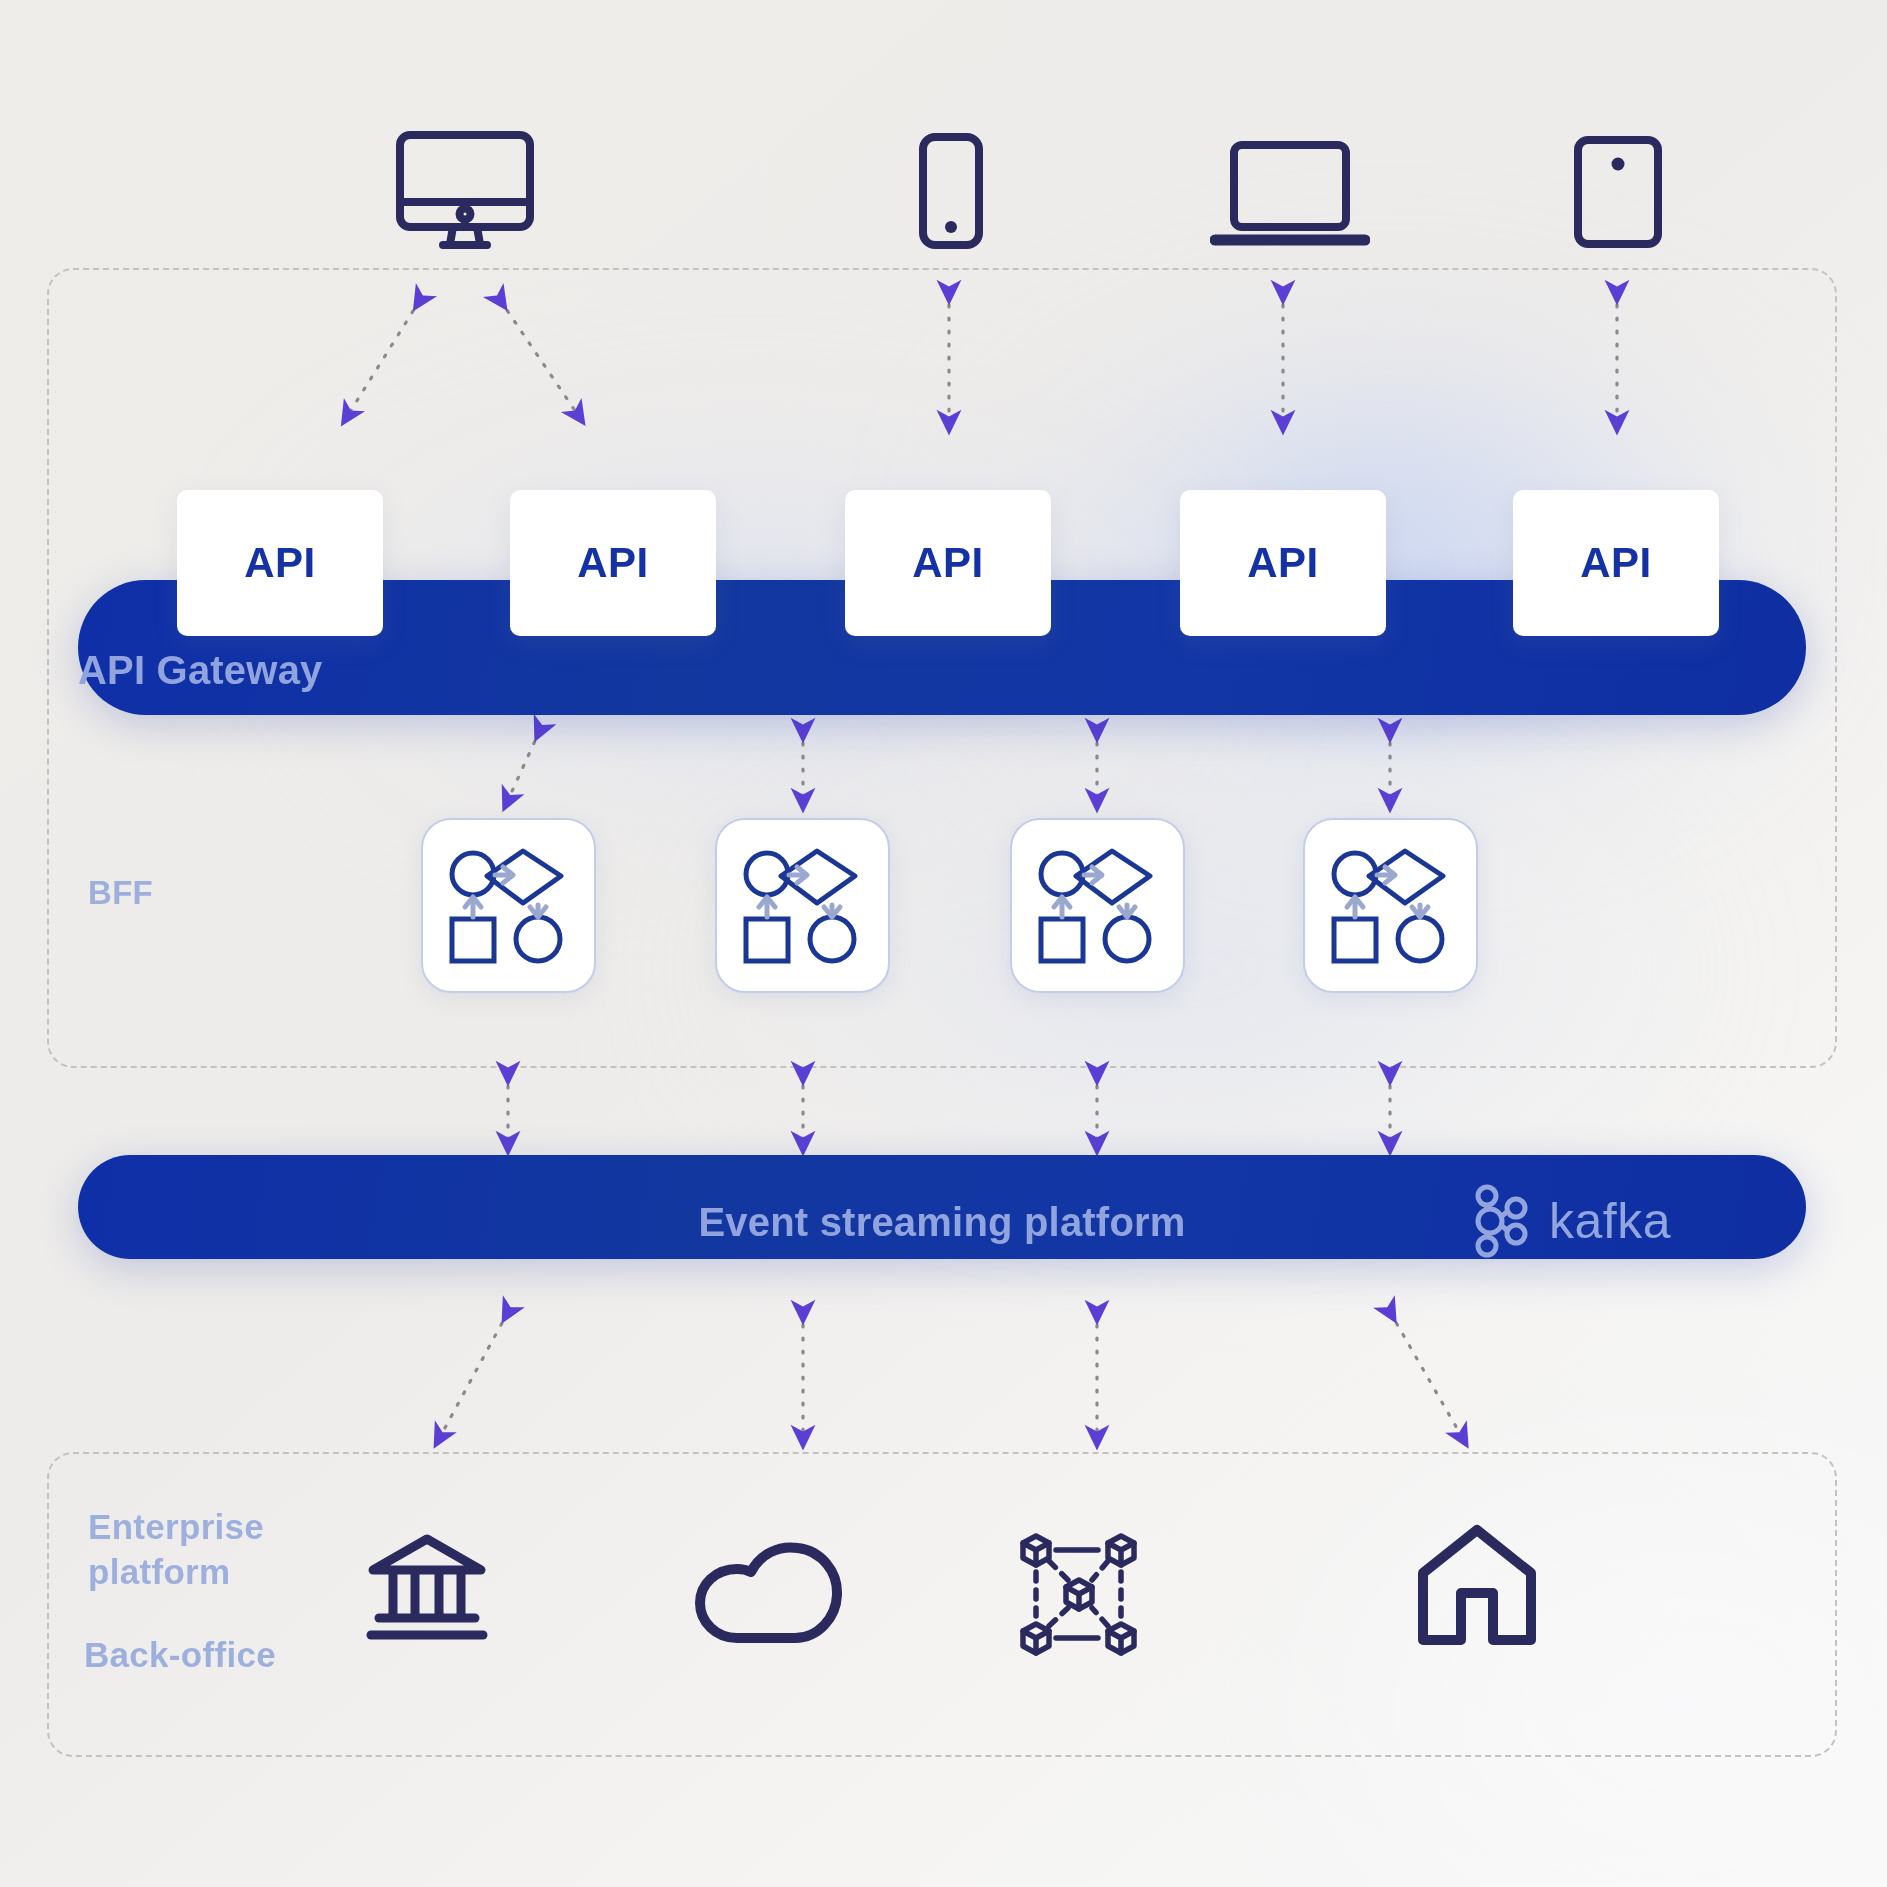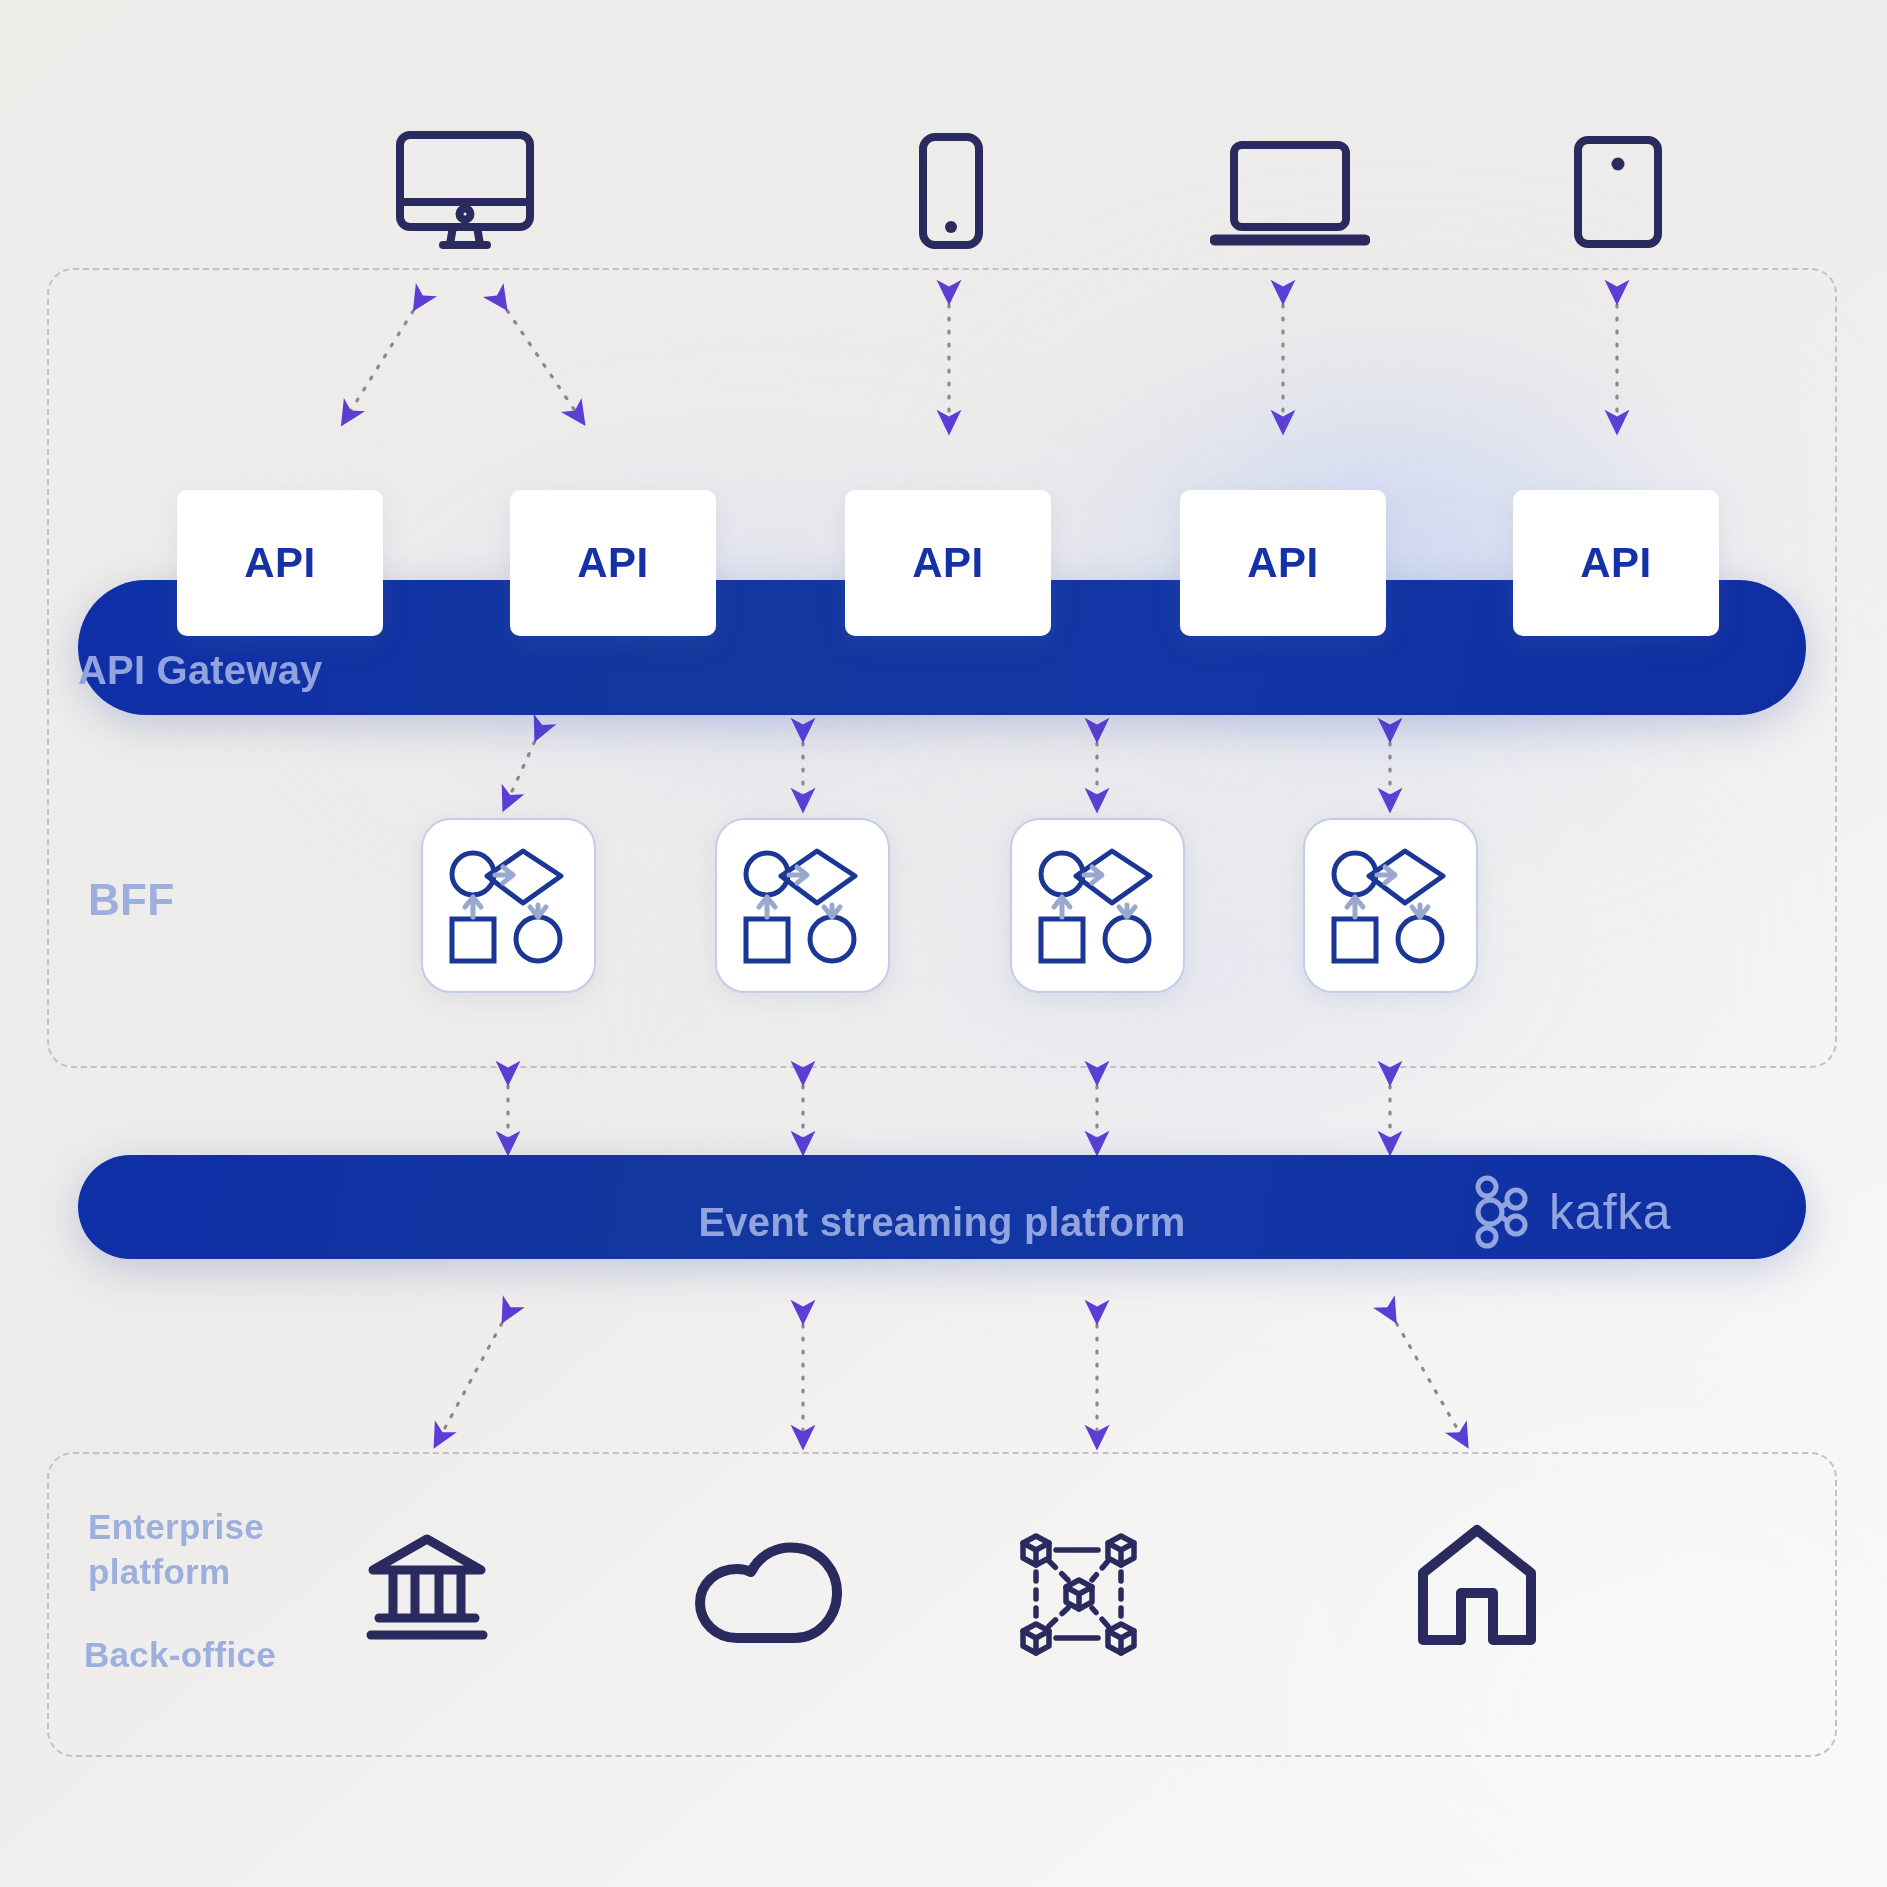--- a/index.html
+++ b/index.html
@@ -56,21 +56,21 @@
 
   
   .side-label {
     position: absolute;
     color: #9db0dd;
     font-weight: bold;
     letter-spacing: 0.3px;
     line-height: 1.28;
     white-space: pre-line;
   }
-  #label-bff { left: 88px; top: 872px; font-size: 44px; }
+  #label-bff { left: 88px; top: 872px; font-size: 33px; }
   #label-enterprise { left: 88px; top: 1505px; font-size: 35px; width: 250px; }
   #label-backoffice { left: 84px; top: 1633px; font-size: 35px; }
 
   
   .device {
     position: absolute;
     color: #2a2a5e;
   }
   .device svg { display: block; }
 
@@ -135,21 +135,21 @@
   }
   .bff-1 { left: 421px; }
   .bff-2 { left: 715px; }
   .bff-3 { left: 1010px; }
   .bff-4 { left: 1303px; }
 
   
   #kafka-logo {
     position: absolute;
     right: 135px;
-    top: 20px;
+    top: 29px;
     display: flex;
     align-items: center;
     gap: 16px;
   }
   #kafka-wordmark {
     color: #93a5df;
     font-size: 50px;
     letter-spacing: 0.5px;
   }
 

